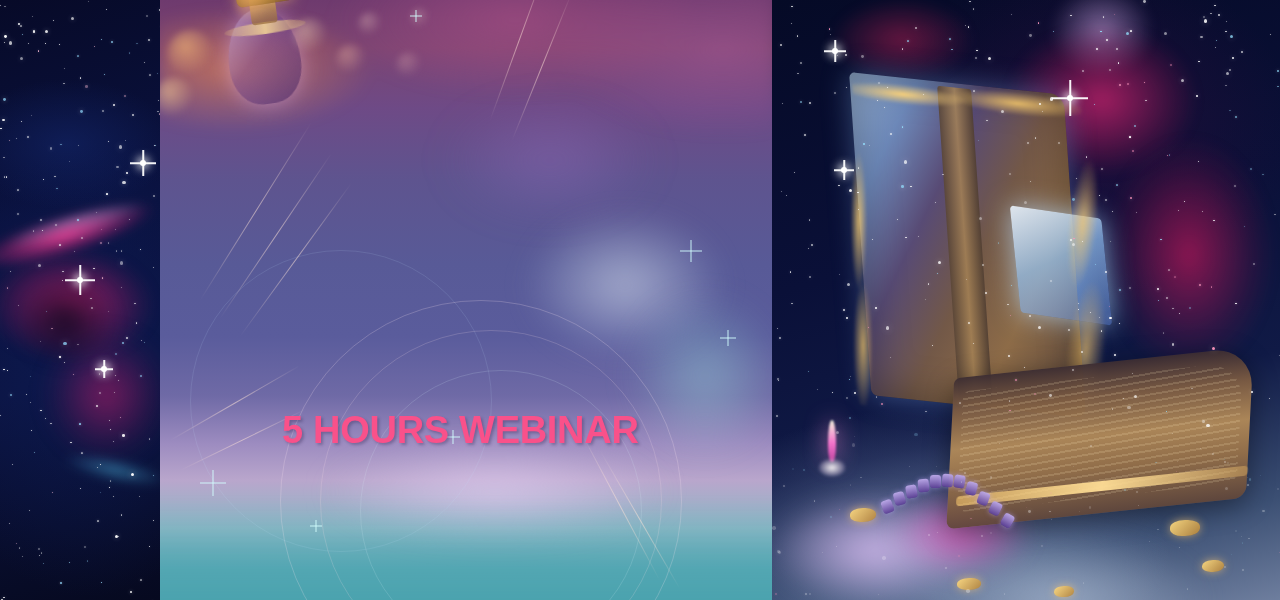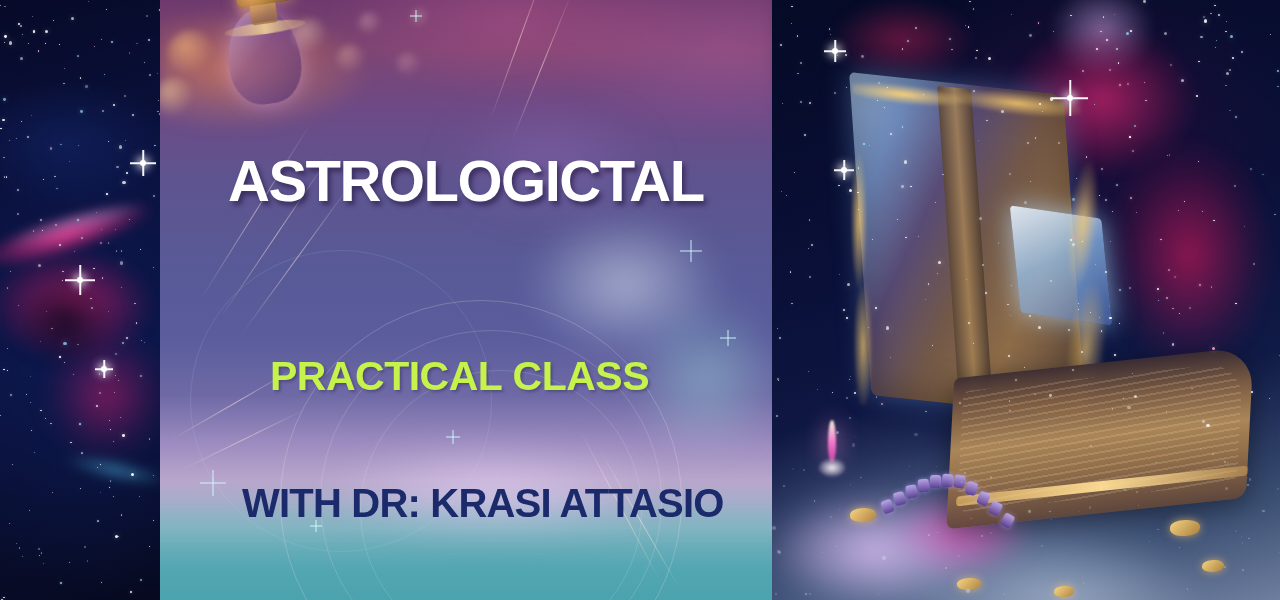--- a/index.html
+++ b/index.html
@@ -617,24 +617,22 @@
         <i class="sparkstar" style="left:520px;top:240px;width:22px;height:22px"></i>
         <i class="sparkstar" style="left:40px;top:470px;width:26px;height:26px"></i>
         <i class="sparkstar" style="left:286px;top:430px;width:14px;height:14px"></i>
         <i class="sparkstar" style="left:250px;top:10px;width:12px;height:12px"></i>
         <i class="sparkstar" style="left:560px;top:330px;width:16px;height:16px"></i>
         <i class="sparkstar" style="left:150px;top:520px;width:12px;height:12px"></i>
       </div>
     <div id="centerStars"></div>
 
     <div class="center-copy">
-      <div class="t-line t2">ASTROLOGICTAL</div>
-
-      <div class="s-line s1">PRACTICAL CLASS</div>
-      <div class="s-line s3">WITH DR: KRASI ATTASIO</div>
+
+      <div class="s-line s2">5 HOURS WEBINAR</div>
     </div>
   </div>
 
   <div class="panel-right">
     <div class="r-neb r-neb3"></div>
     <div class="r-neb r-neb4"></div>
     <div class="r-neb r-neb1"></div>
     <div class="r-neb r-neb2"></div>
     <div class="r-floor"></div>
     <div class="r-pinkglow"></div>

